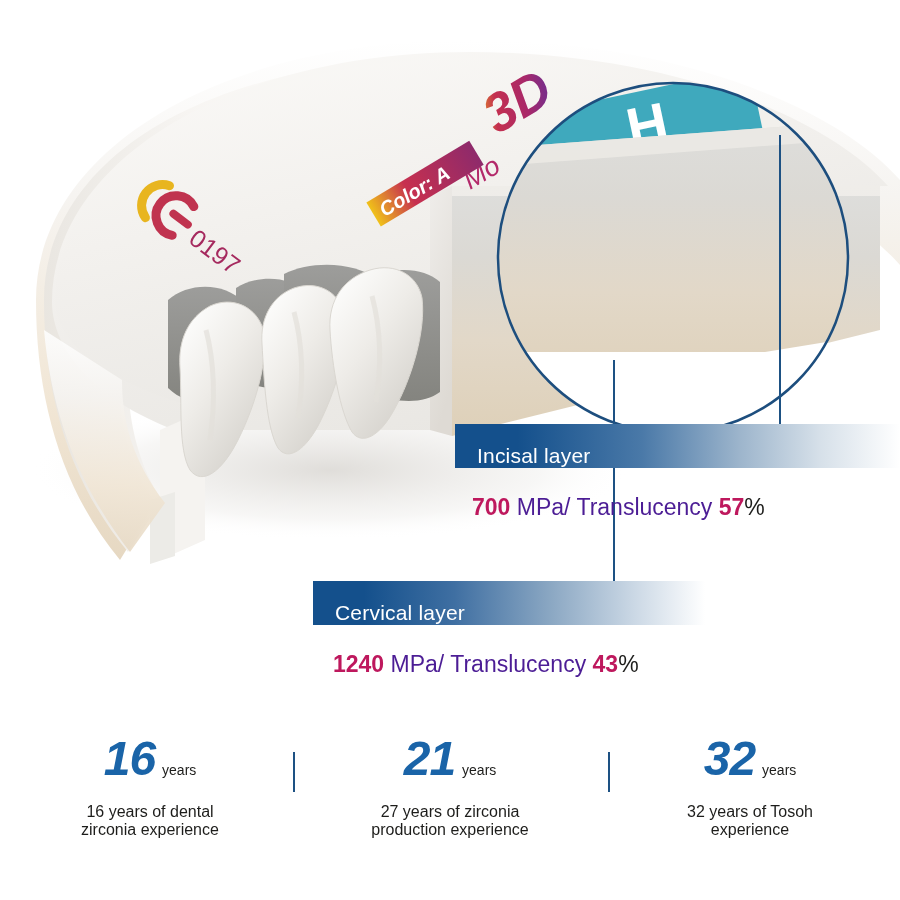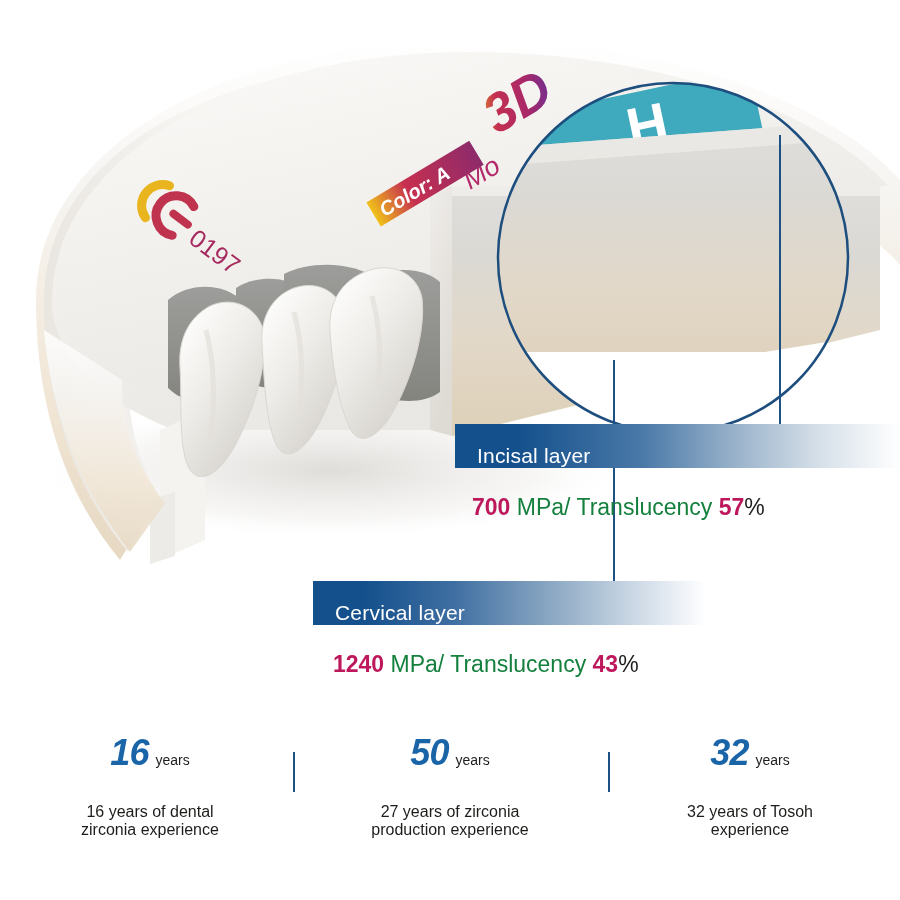--- a/index.html
+++ b/index.html
@@ -36,21 +36,21 @@
     font-size:21px;
     letter-spacing:.2px;
     white-space:nowrap;
   }
   .layer-stats{
     font-size:23px;
     white-space:nowrap;
     color:#1d1d1b;
   }
   .layer-stats .num{ color:#be185d; font-weight:bold; }
-  .layer-stats .unit{ color:#15803d; }
+  .layer-stats .unit{ color:#4c1d95; }
   .layer-stats .pct{ color:#1d1d1b; }
 
   
   .callout{ position:absolute; width:2px; background:#1d5183; }
   .dot{
     position:absolute; width:9px; height:9px;
     border-radius:50%; background:#1d5183;
   }
 
   
@@ -61,21 +61,21 @@
   .stat{
     flex:1 1 0;
     text-align:center;
     position:relative;
   }
   .stat-top{
     display:flex; align-items:baseline; justify-content:center;
     gap:7px; height:56px;
   }
   .stat-num{
-    font-size:36px;
+    font-size:48px;
     font-style:italic;
     font-weight:bold;
     color:#1a64a8;
     line-height:1;
     letter-spacing:-1px;
   }
   .stat-unit{
     font-size:14px;
     color:#1d1d1b;
   }
@@ -320,21 +320,21 @@
         <span class="stat-unit">years</span>
       </div>
       <div class="stat-desc">
         <div>16 years of dental</div>
         <div>zirconia experience</div>
       </div>
     </div>
 
     <div class="stat">
       <div class="stat-top">
-        <span class="stat-num">50</span>
+        <span class="stat-num">21</span>
         <span class="stat-unit">years</span>
       </div>
       <div class="stat-desc">
         <div>27 years of zirconia</div>
         <div>production experience</div>
       </div>
     </div>
 
     <div class="stat">
       <div class="stat-top">

